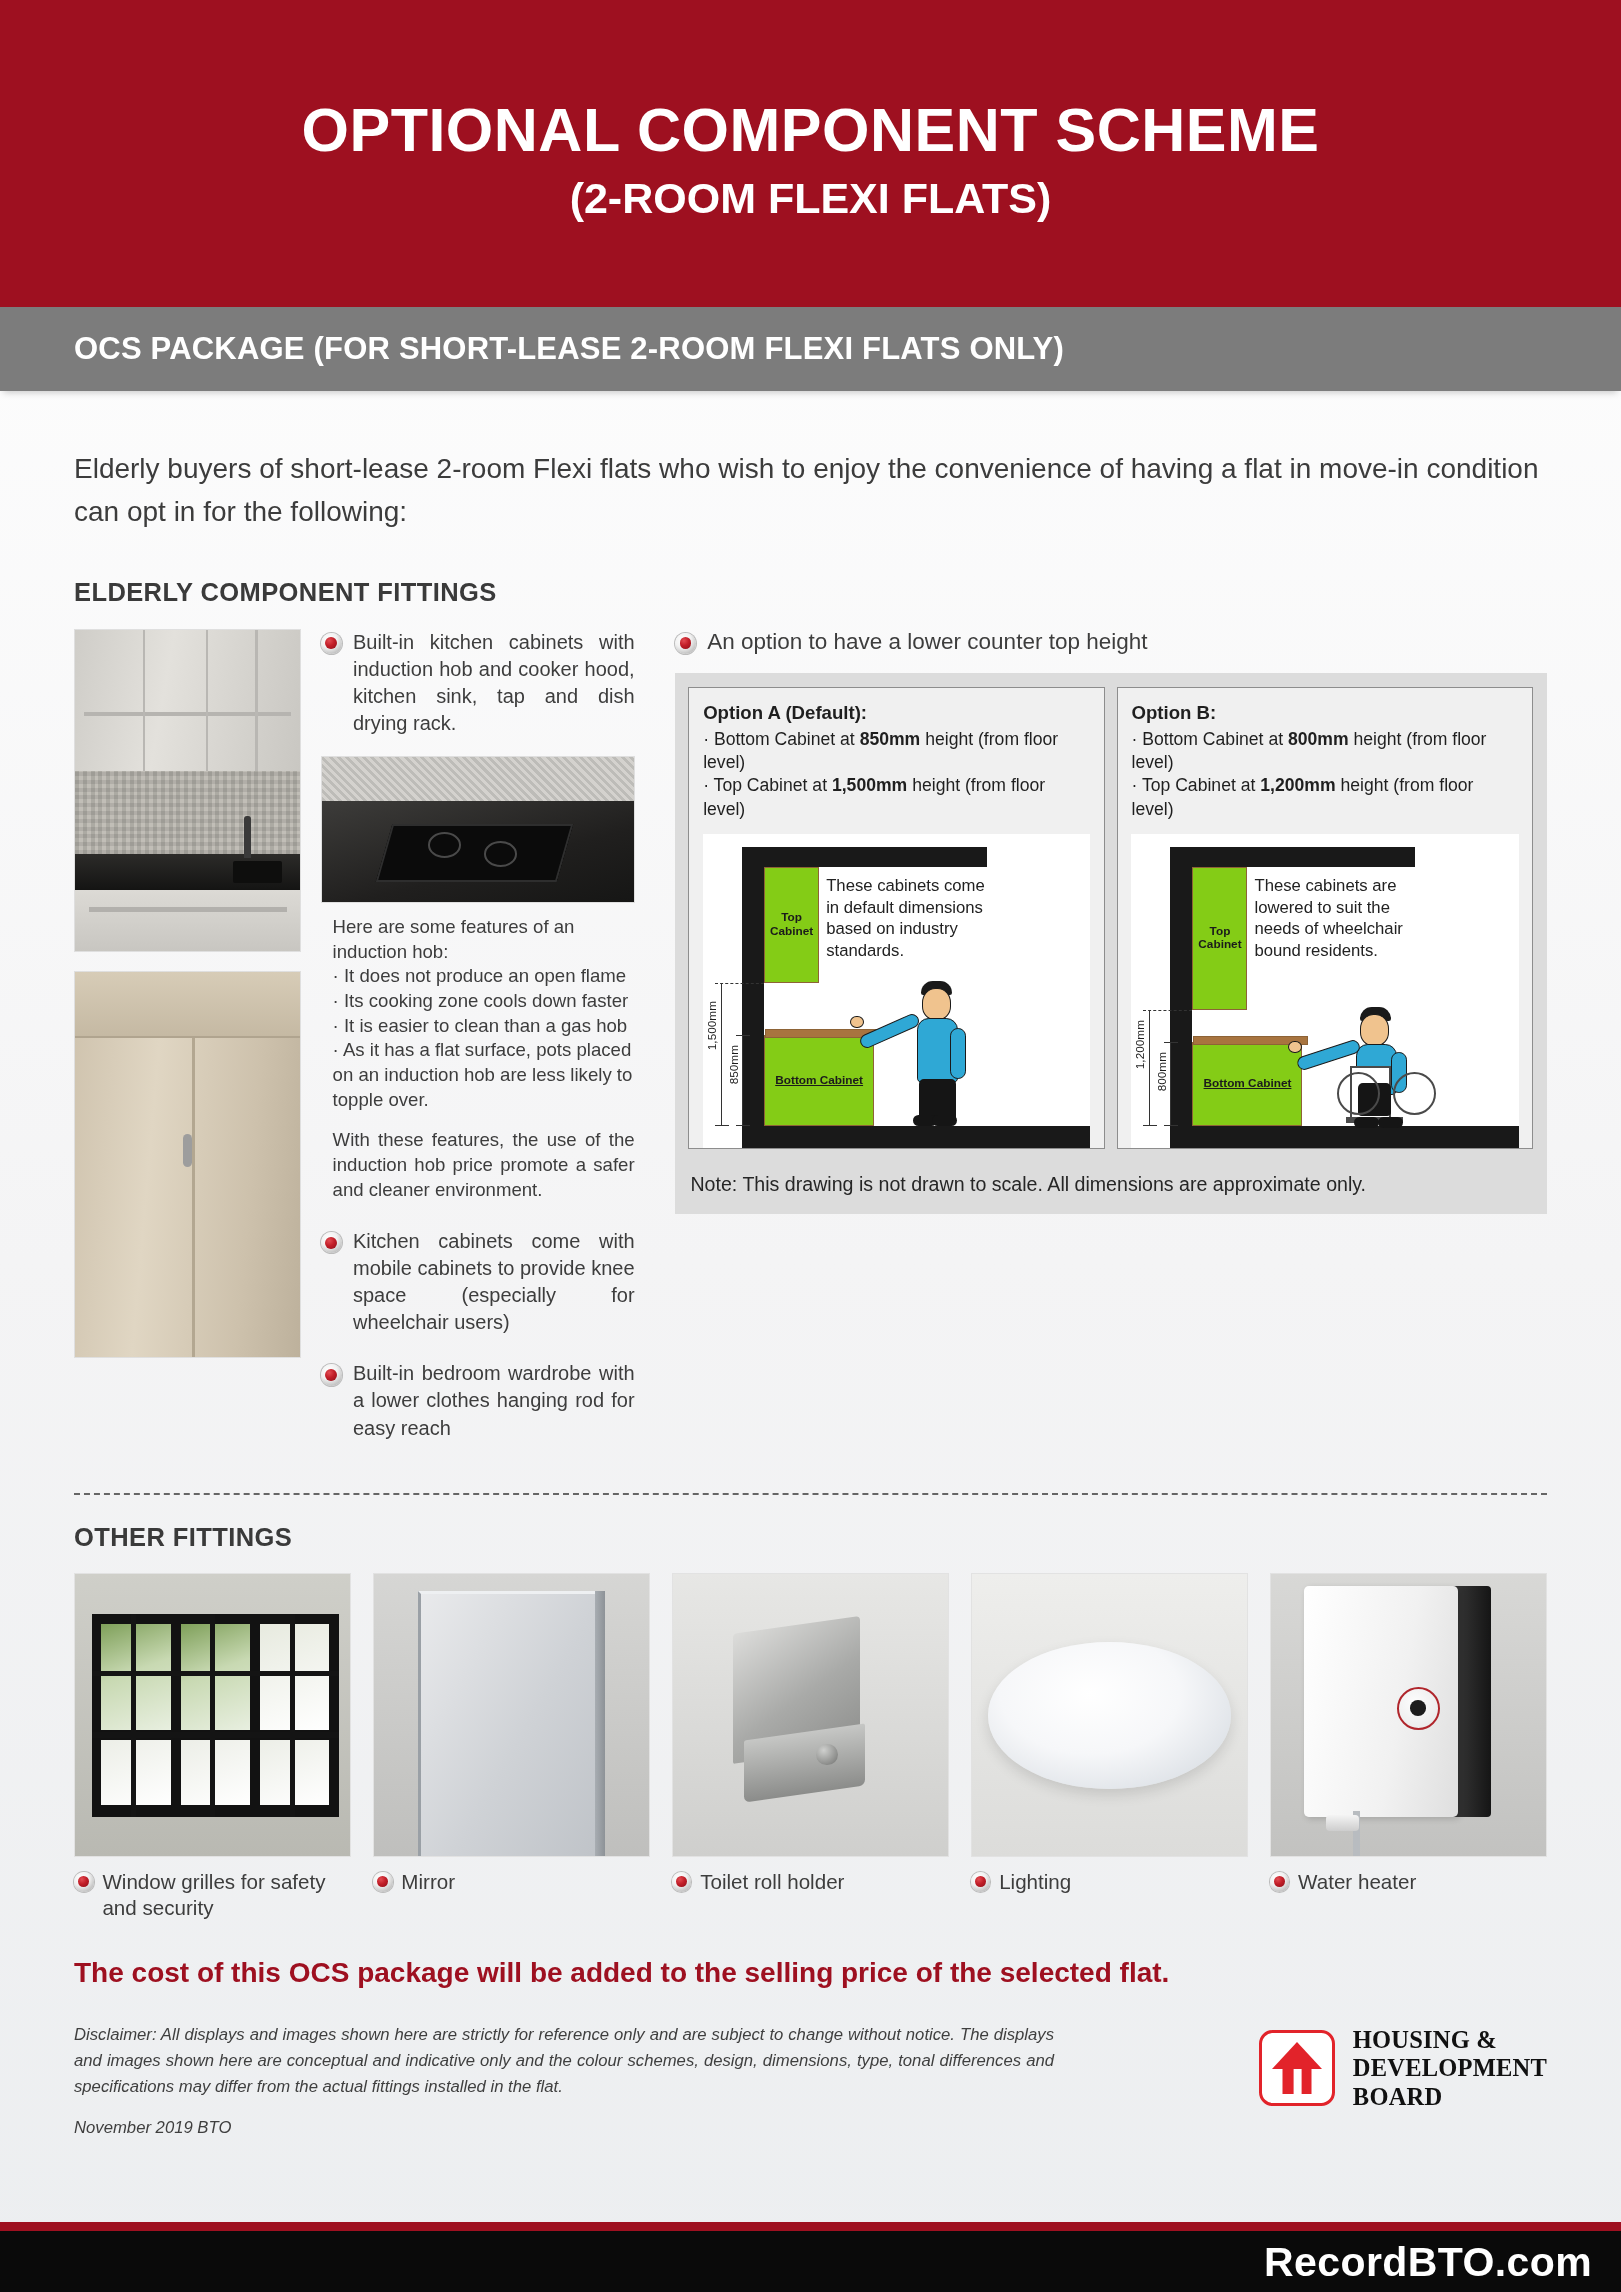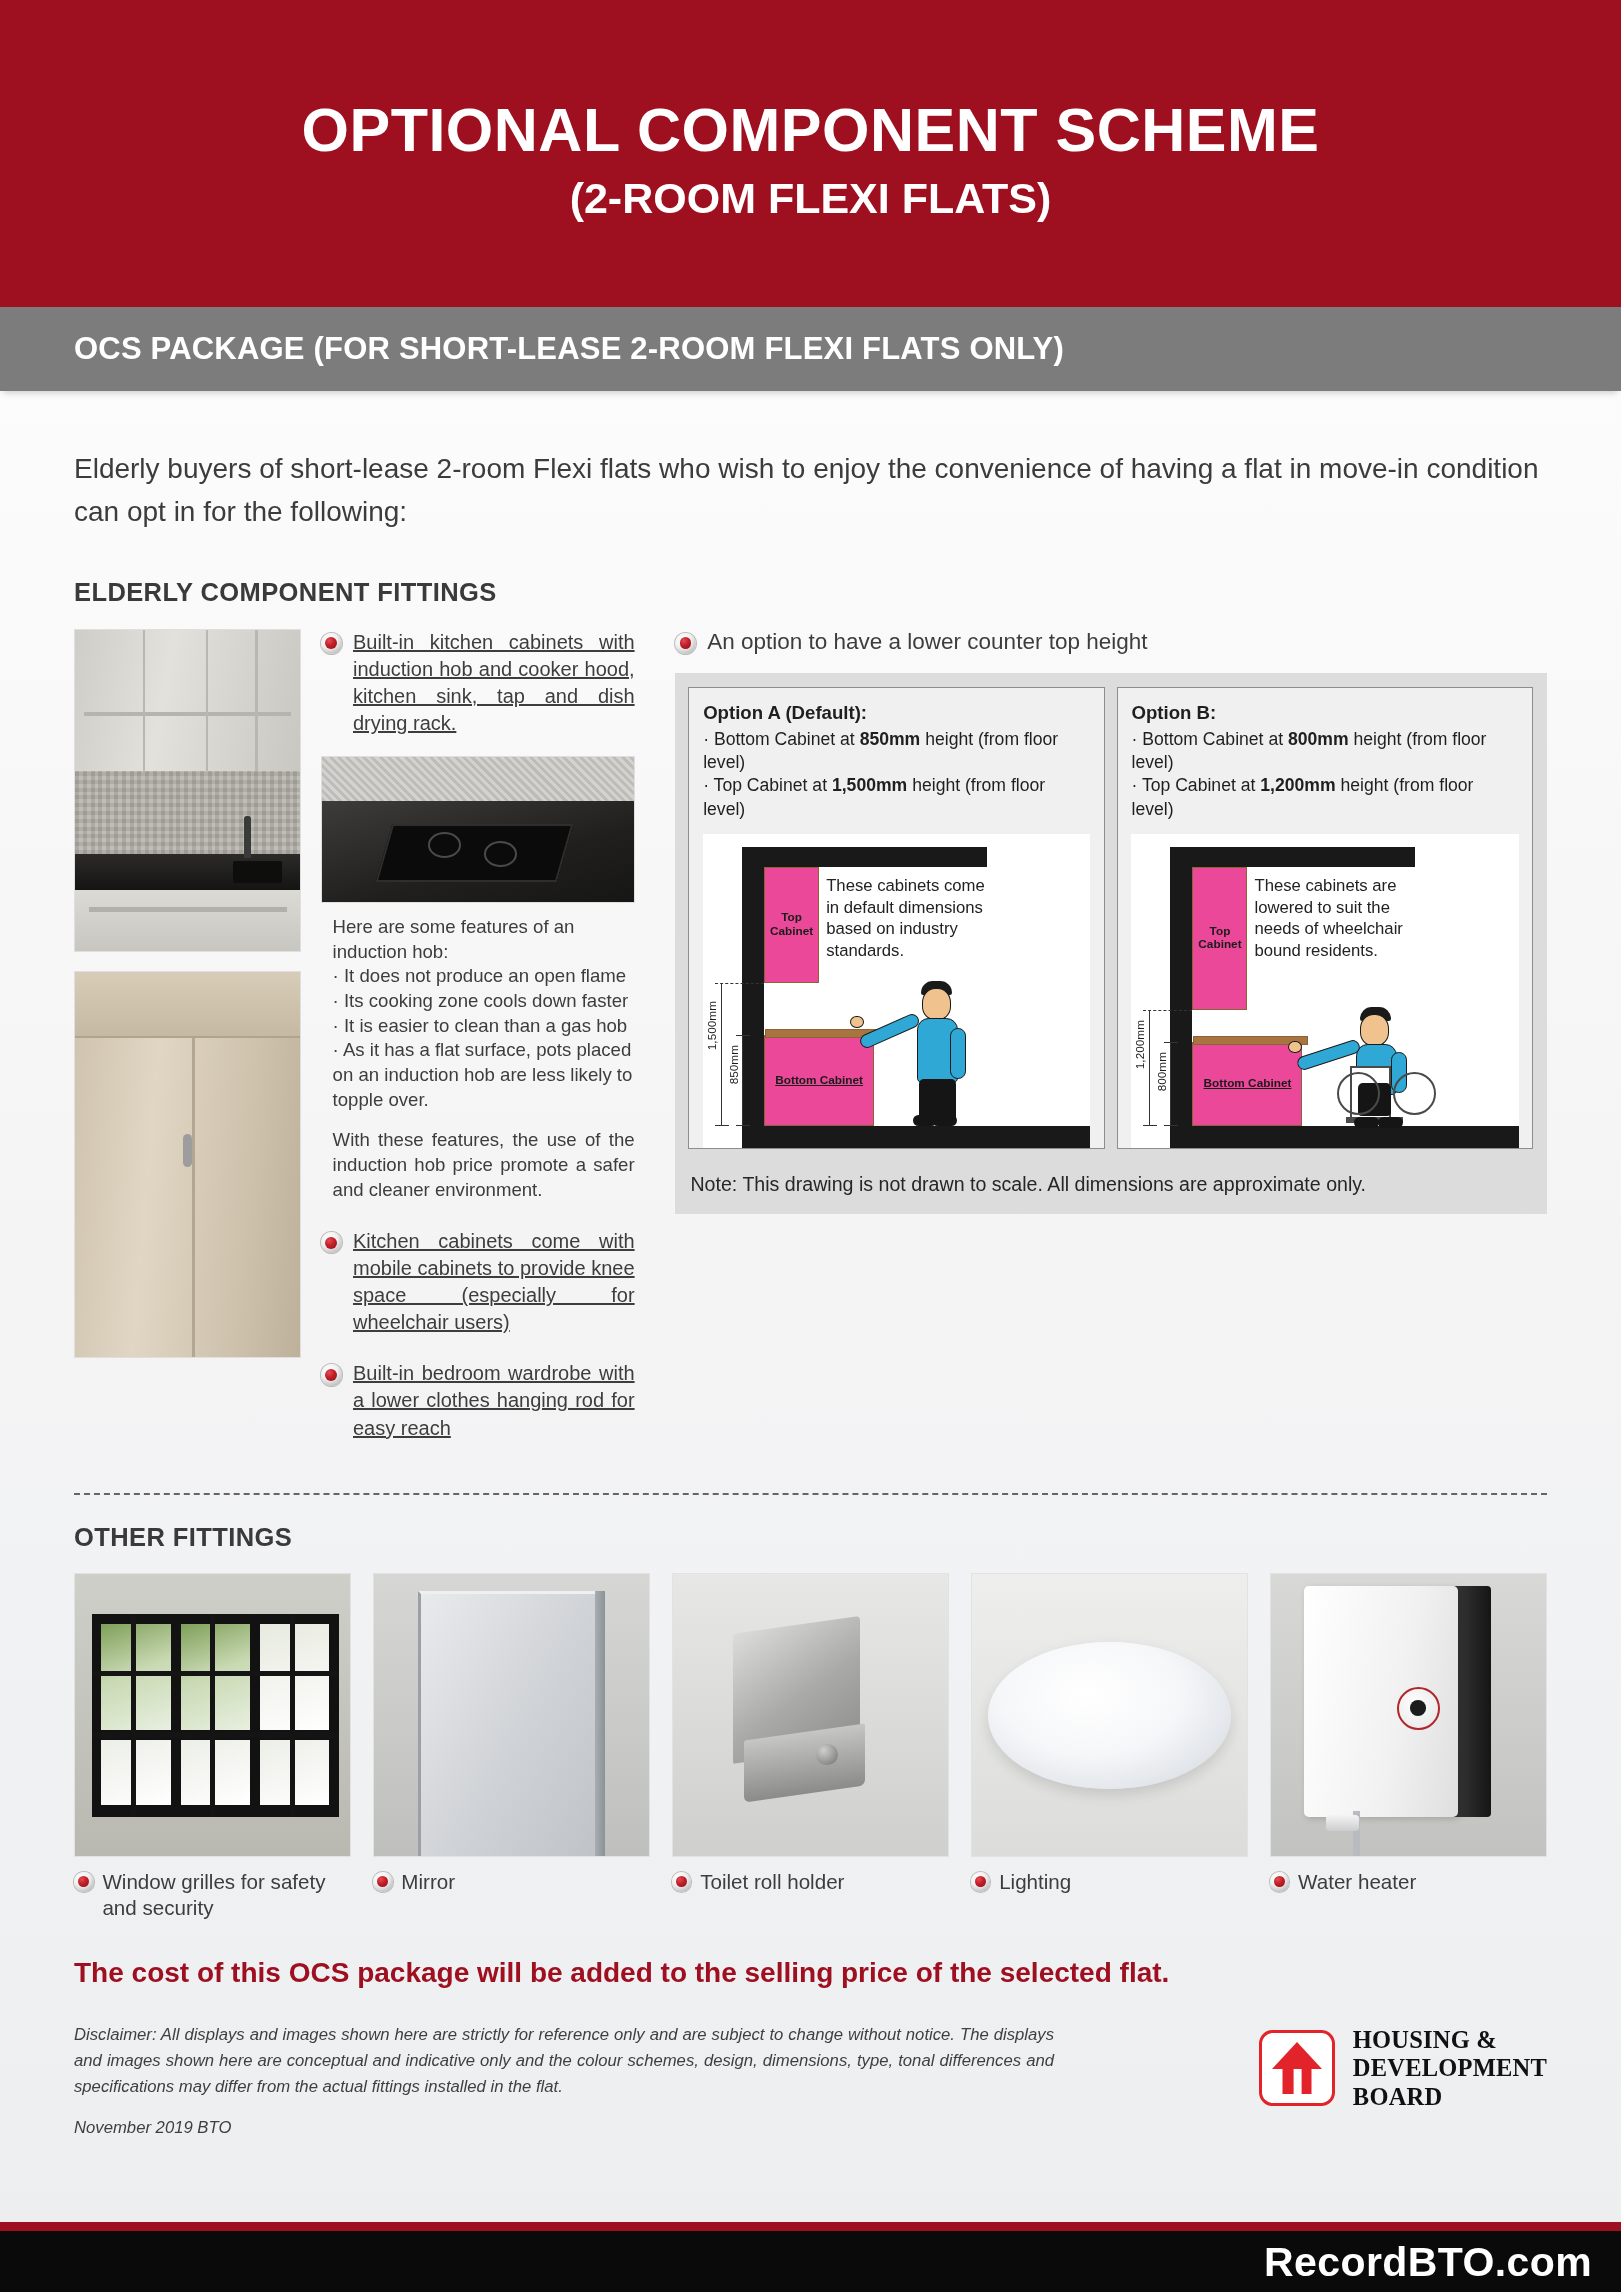--- a/index.html
+++ b/index.html
@@ -125,21 +125,21 @@
     background: linear-gradient(95deg,#cfc3ae,#e0d6c3 35%,#cdc1ac 75%,#bdb19c); }
   .w-top { position:absolute; left:0; right:0; top:0; height:17%;
     background: linear-gradient(180deg,#d7ccb7,#c5b9a3);
     border-bottom:2.9px solid #b0a48f; }
   .w-seam { position:absolute; top:17%; bottom:0; width:2.9px; background:#b3a791; }
   .w-handle { position:absolute; width:8.8px; height:33px; border-radius:4.9px;
     background:#9d9d9d; }
 
   .col-text { font-size: 20px; color:#3d3d3d; line-height:1.36; }
 
-  .bullet-row { display:flex; align-items:flex-start; gap:10.8px; margin-bottom:18.6px;text-decoration:underline; }
+  .bullet-row { display:flex; align-items:flex-start; gap:10.8px; margin-bottom:18.6px; }
   .bullet-dot {
     flex: 0 0 auto;
     width: 21.6px; height: 21.6px; margin-top: 3.9px;
     border-radius: 50%;
     background: radial-gradient(circle at 38% 32%, #ffffff 0%, #f1f1f1 42%, #c9c9c9 70%, #a8a8a8 100%);
     position: relative;
     box-shadow: 0 0 0 1px #bcbcbc;
   }
   .bullet-dot:after {
     content:""; position:absolute; left:4.9px; top:4.9px;
@@ -181,21 +181,21 @@
     margin-top: 12.7px;
     height: 314px;
     background: #ffffff;
     flex: 1 1 auto;
   }
   .dg-floor { position:absolute; left:39px; right:0; bottom:0; height:21.6px; background:#191919; }
   .dg-wall  { position:absolute; left:39px; top:13.7px; bottom:0; width:21.6px; background:#191919; }
   .dg-ceil  { position:absolute; left:39px; top:13.7px; width:245px; height:19.6px; background:#191919; }
   .cab {
     position:absolute;
-    background: #ec4899;
+    background: #84cc16;
     border: 1px solid #8d6336;
     display:flex; align-items:center; justify-content:center;
     font-size: 11.8px; font-weight: bold; color:#1b1b1b;
     line-height: 1.15; text-align:center;
   }
   .cab-top { left:61px; width:55px; }
   .cab-bot { left:61px; width:110px;text-decoration:underline; }
   .cab-bot:after {
     content:""; position:absolute; left:0; right:-6.9px; top:-6.9px; height:6.9px;
     background:#a8743f; border:1px solid #8d6336;

